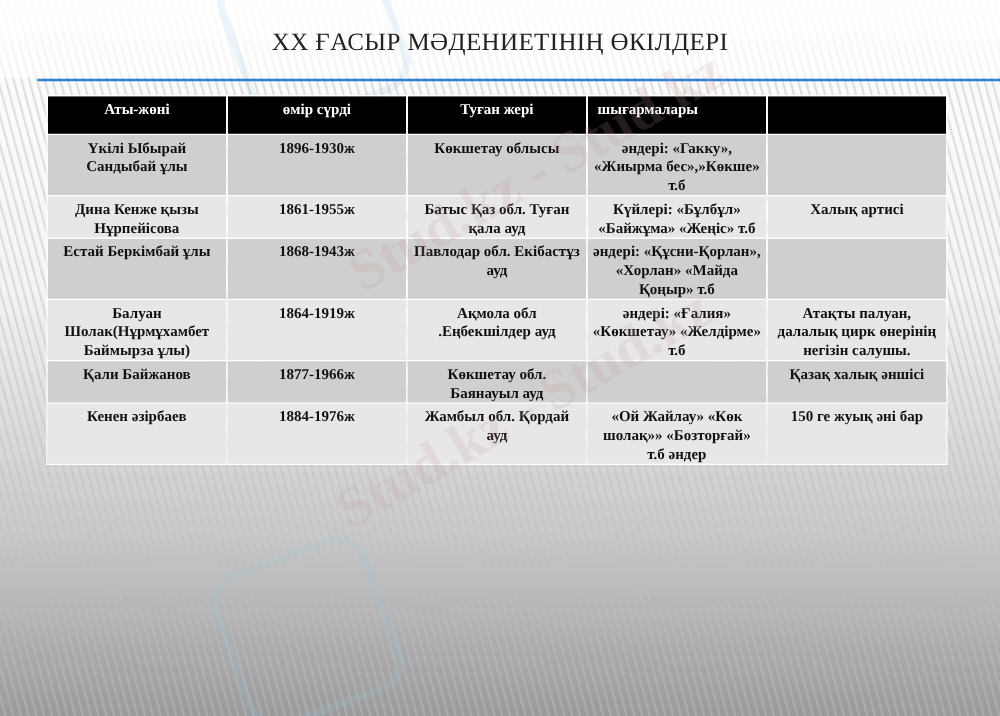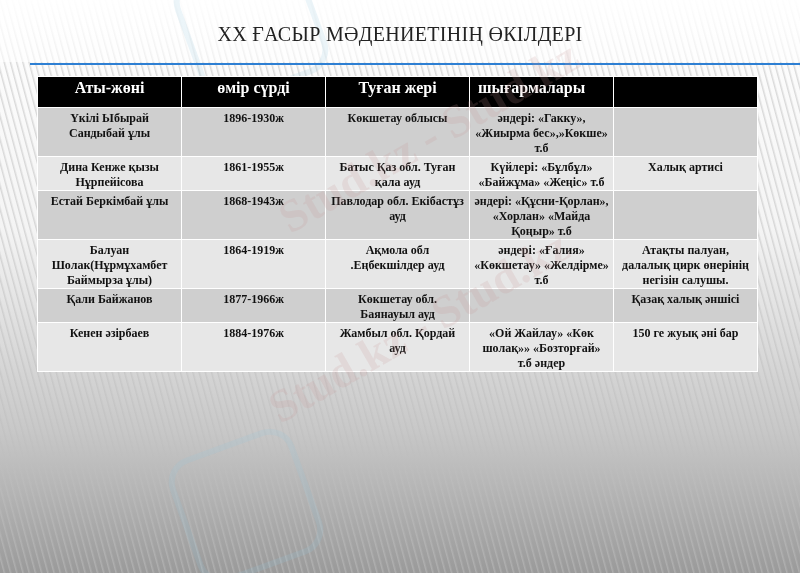--- a/index.html
+++ b/index.html
@@ -36,21 +36,21 @@
       border-collapse: collapse; table-layout: fixed;
       font-size: 12px; color: #111; line-height: 15px;
     }
     table.main col { width: 144px; }
     table.main th, table.main td {
       border: 1px solid #ffffff; text-align: center; vertical-align: top;
       padding: 3px 4px 0 4px; overflow: hidden; font-weight: bold;
     }
     table.main th {
       background: #000; color: #fff; font-weight: bold; height: 27px;
-      font-size: 16px;
+      font-size: 12px;
     }
     tr.dark td { background: #cfcfcf; }
     tr.light td { background: #e7e7e7; }
     .logo {
       position: absolute; width: 120px; height: 120px; border-radius: 26px;
       border: 6px solid rgba(150,200,220,0.18); transform: rotate(-20deg);
       pointer-events: none;
     }
   </style>
 </head>

